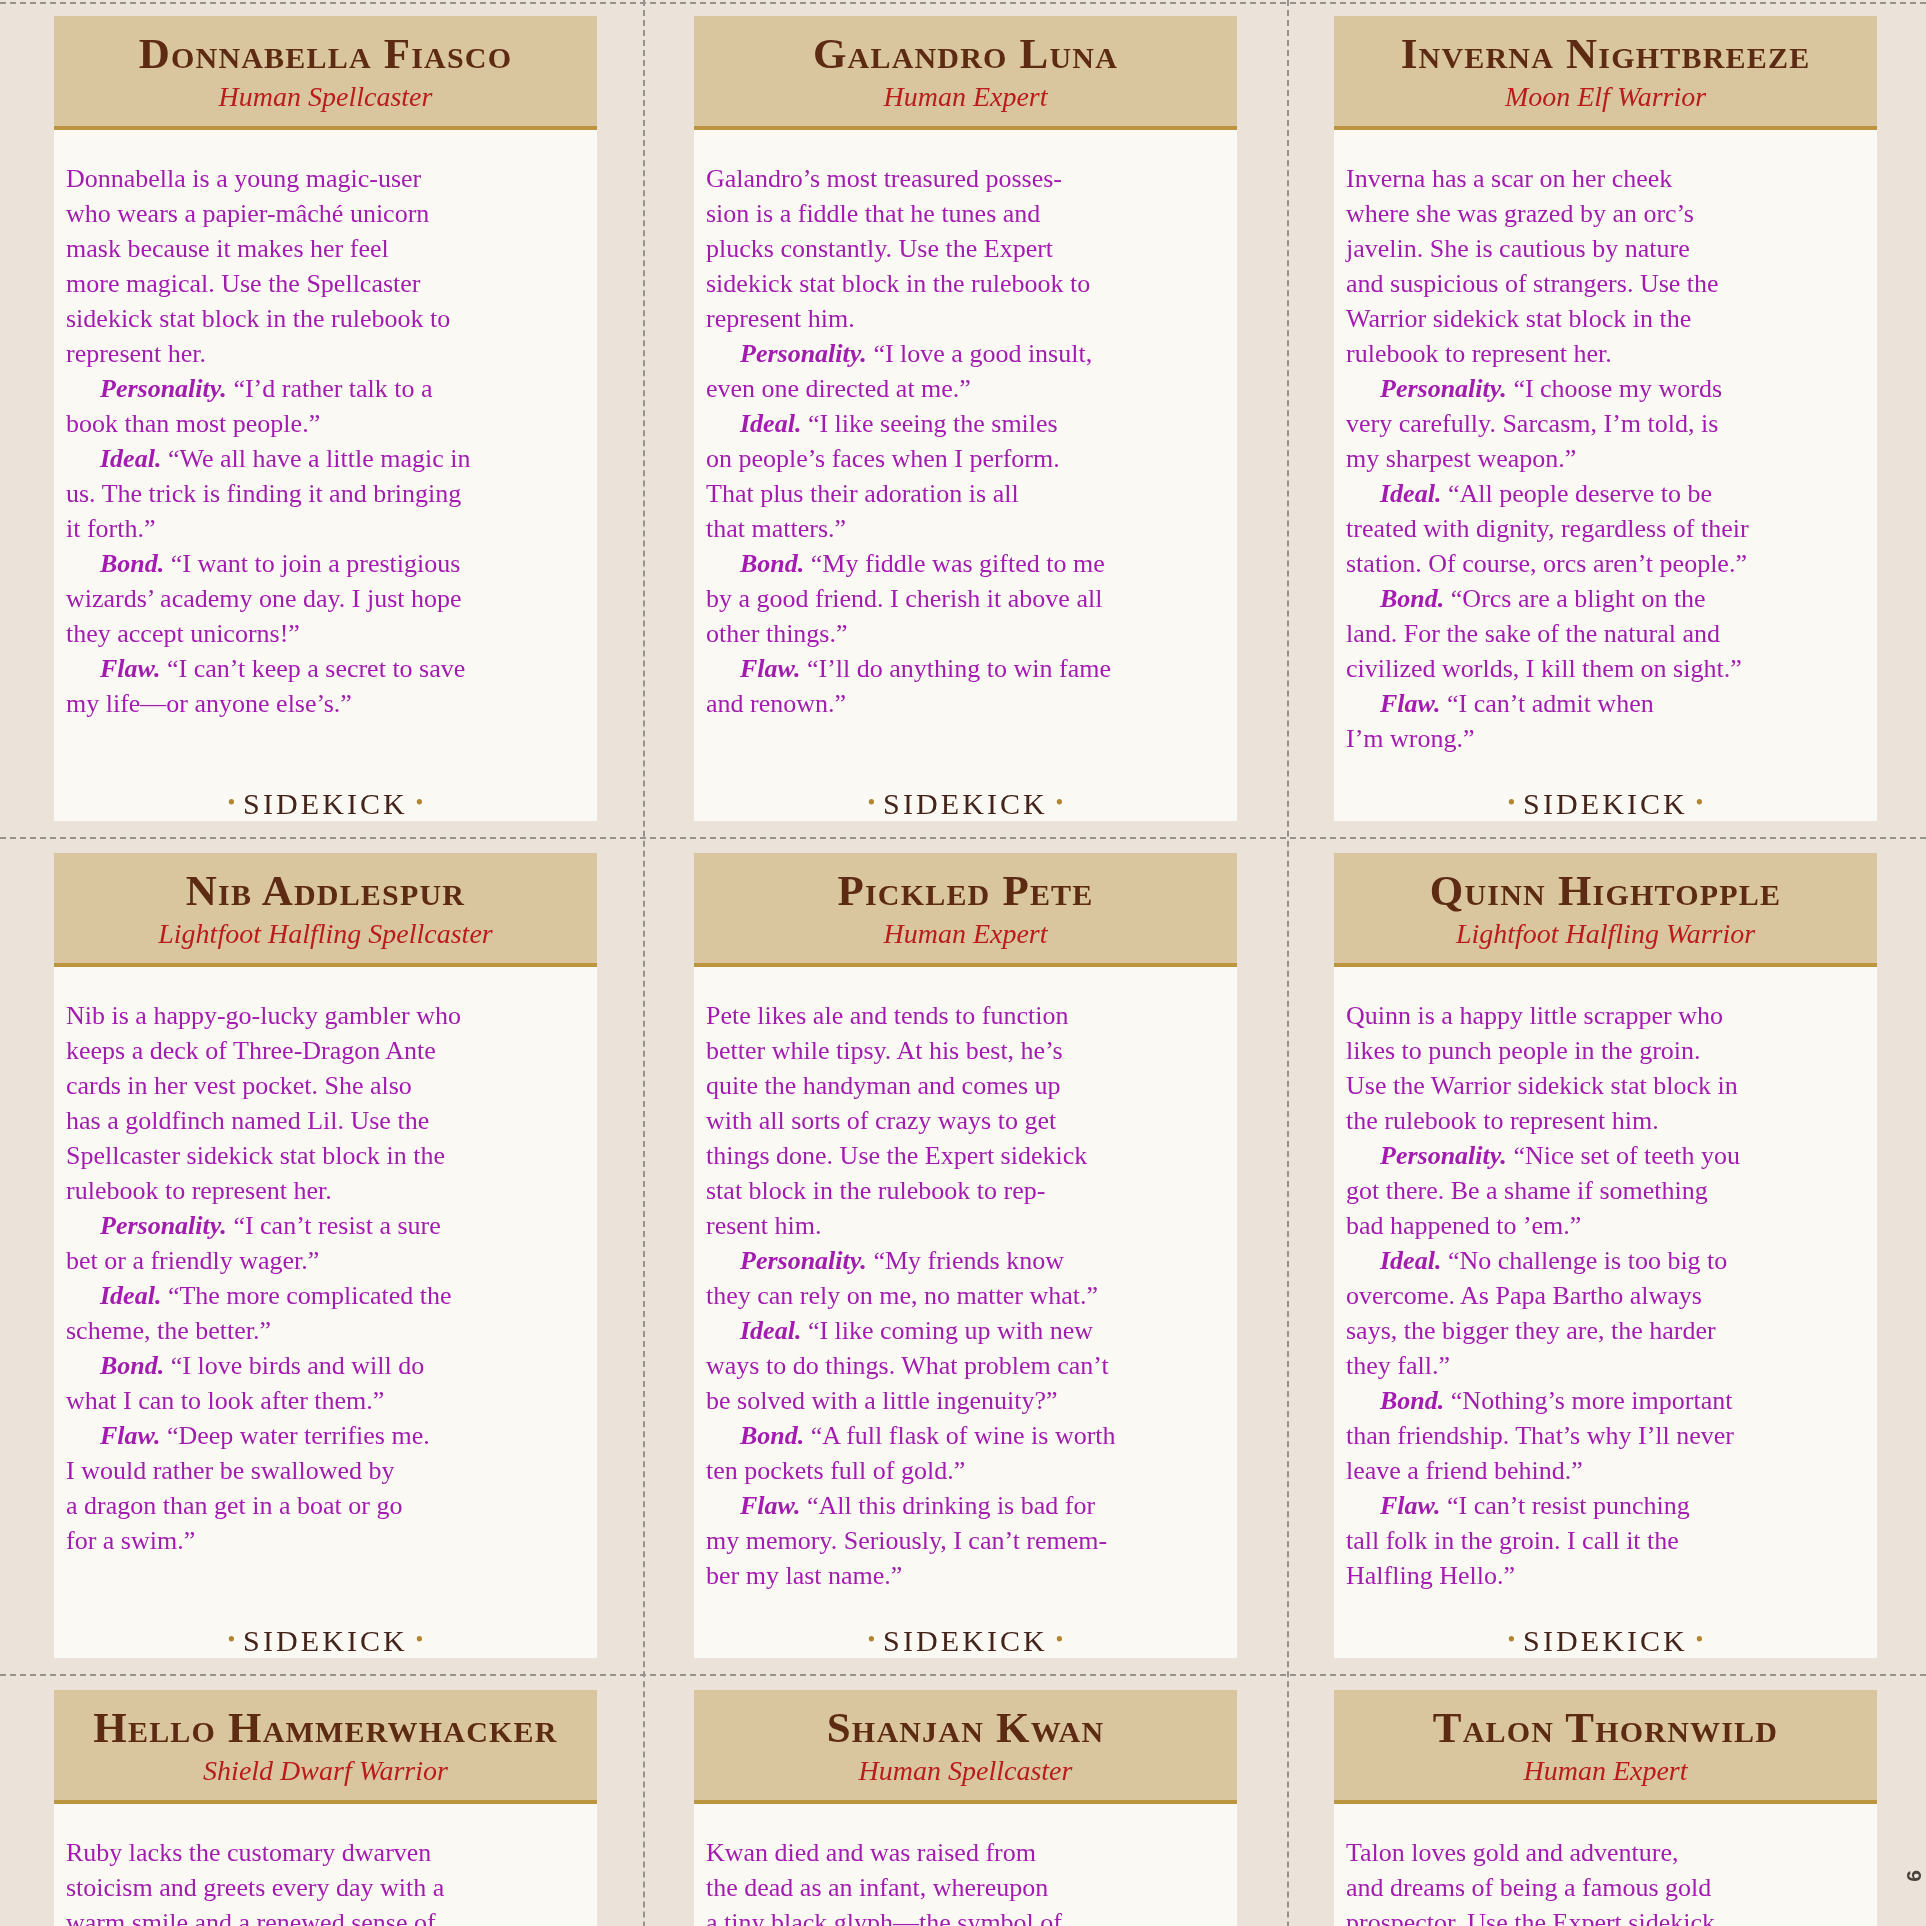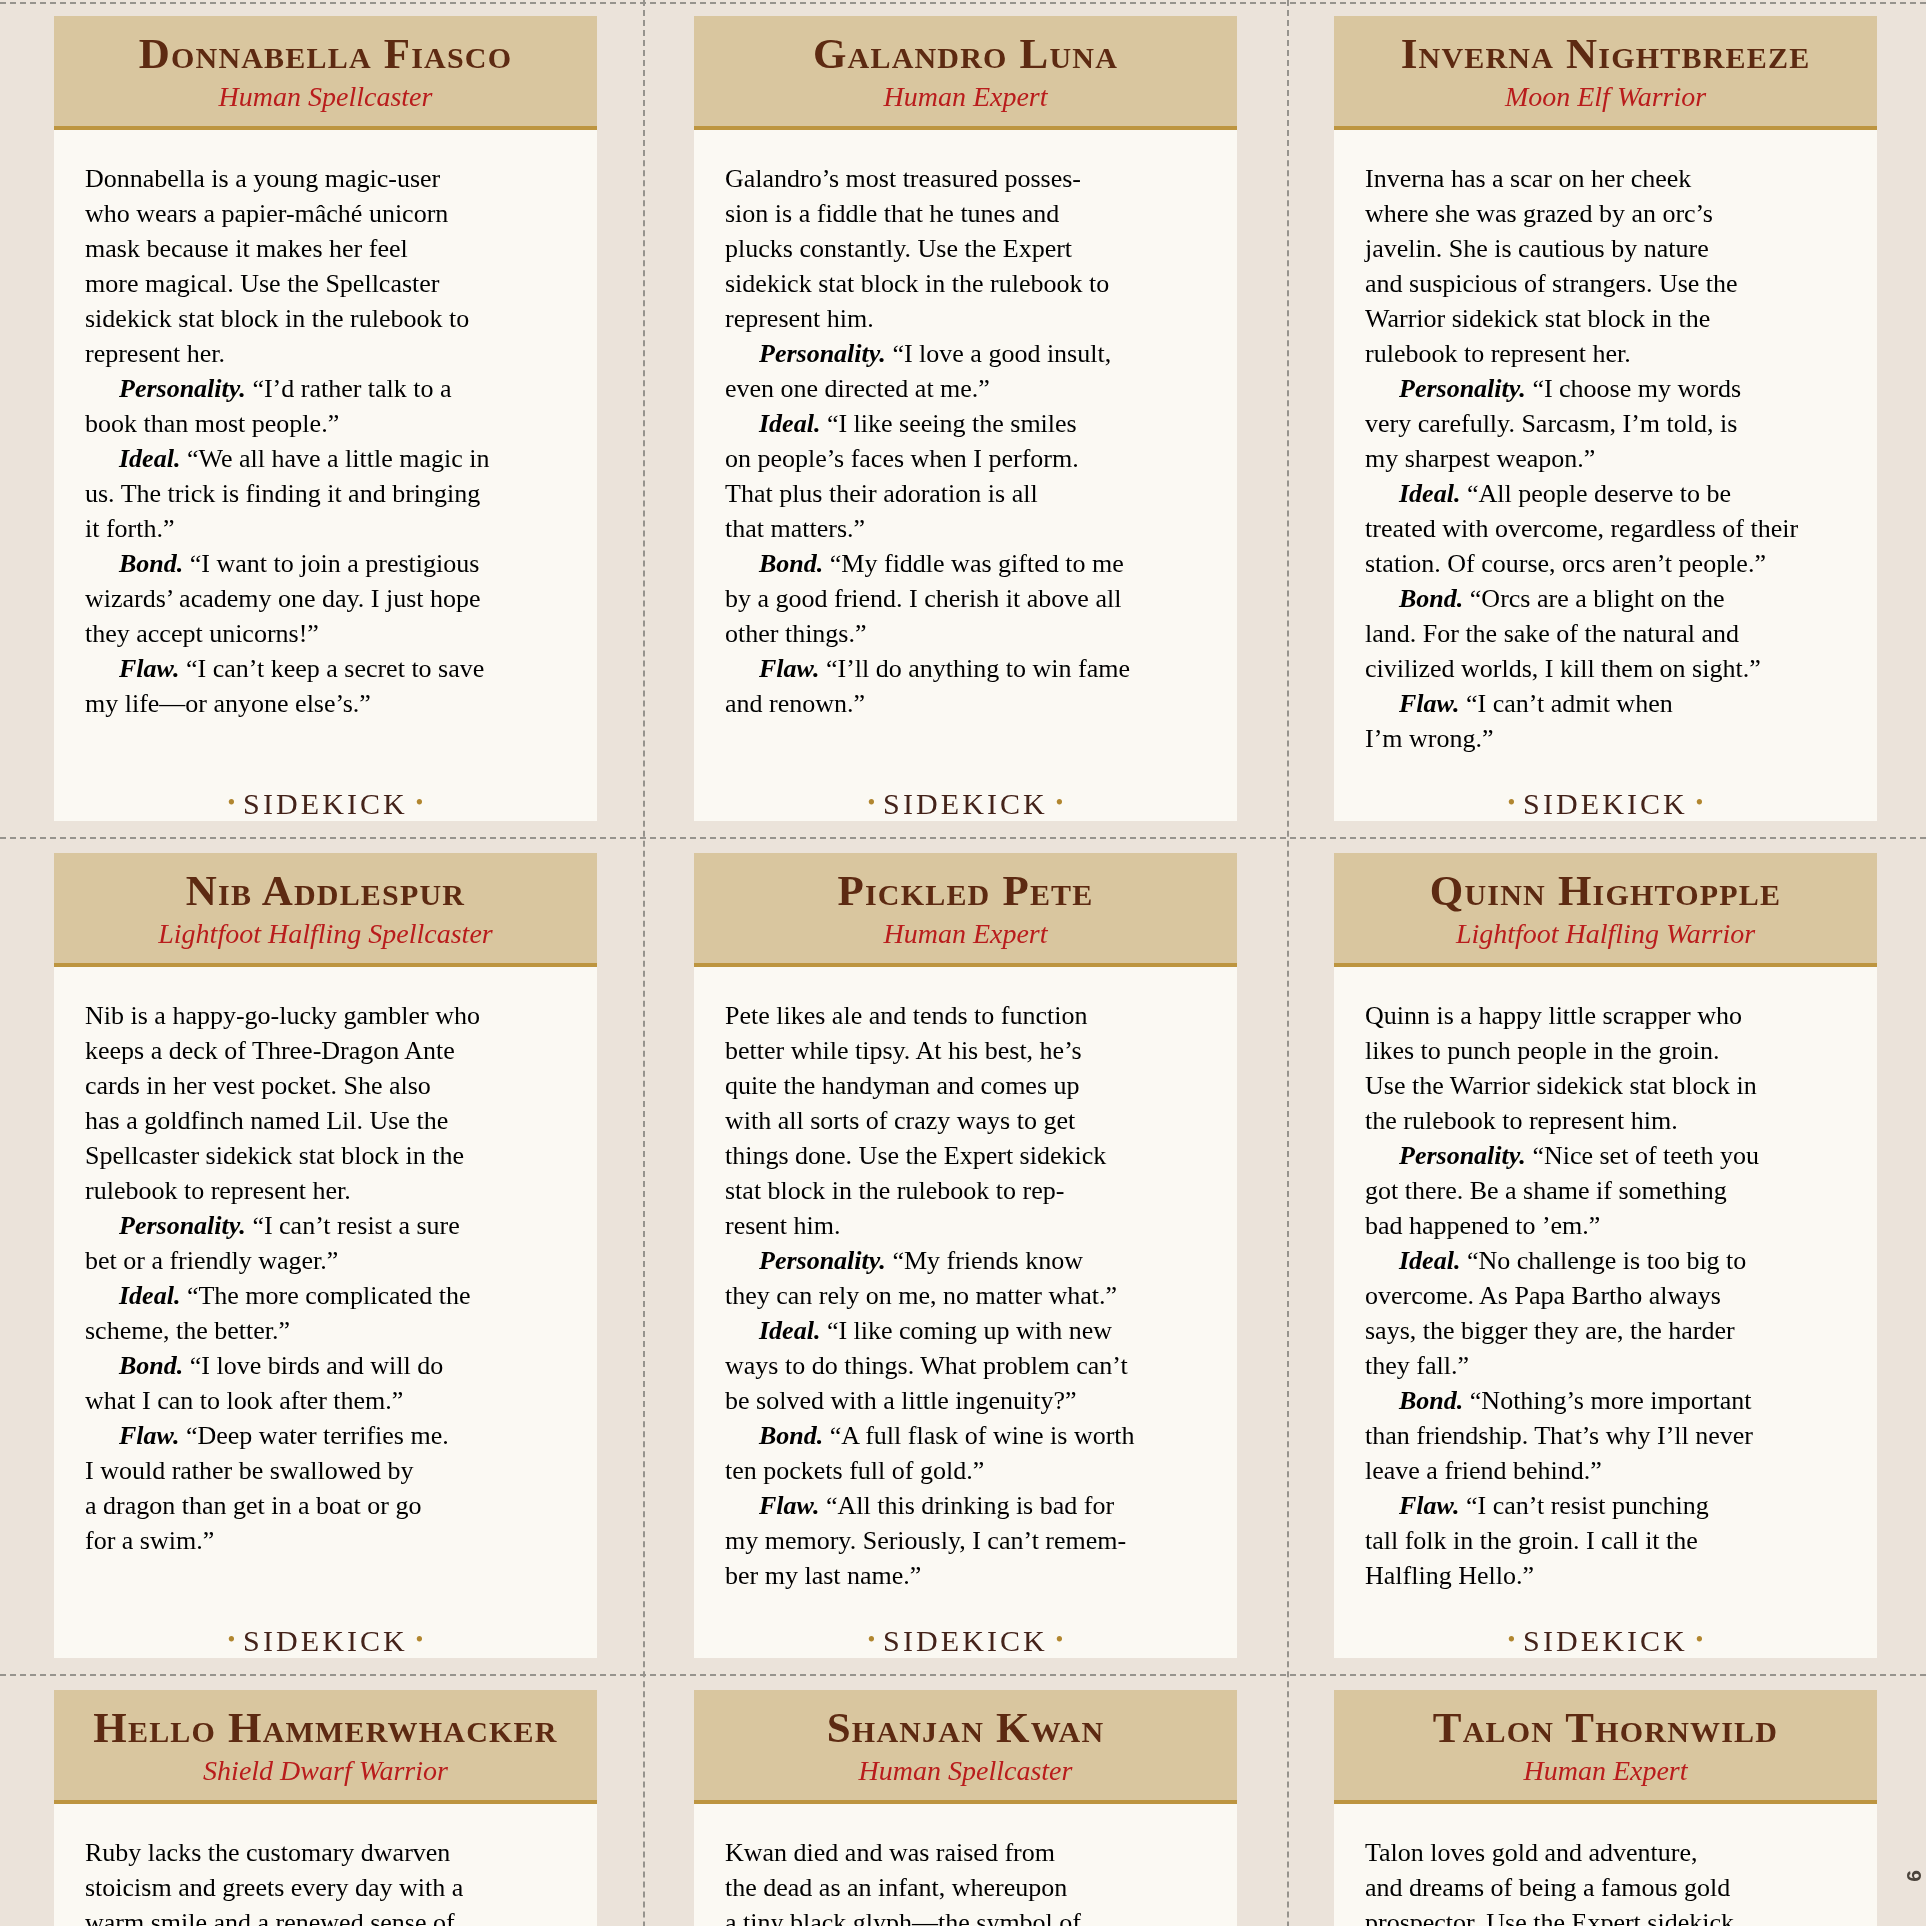--- a/index.html
+++ b/index.html
@@ -33,23 +33,23 @@
     letter-spacing:1.2px;
     color:#5d2a12;
     line-height:1.08;
   }
   .card-subtitle{
     font-size:28px;font-style:italic;
     color:#b91c1c;line-height:1.15;
     margin-top:3.1px;
   }
   .card-body{
-    padding:31px 31px 0;
+    padding:31px 12px 0;
     font-size:26px;line-height:35px;
-    color:#000000;
+    color:#a21caf;
   }
   .card-body p{margin:0;white-space:pre-line;}
   .trait{text-indent:34px;}
   .trait-label{font-weight:700;font-style:italic;}
   .italic{}
   .card-footer{
     margin-top:auto;
     text-align:center;
     font-size:30px;letter-spacing:3.1px;
     color:#44231a;
@@ -144,21 +144,21 @@
       <p class="intro">Inverna has a scar on her cheek
 where she was grazed by an orc’s
 javelin. She is cautious by nature
 and suspicious of strangers. Use the
 Warrior sidekick stat block in the
 rulebook to represent her.</p>
       <p class="trait"><span class="trait-label">Personality.</span><span> “I choose my words
 very carefully. Sarcasm, I’m told, is
 my sharpest weapon.”</span></p>
       <p class="trait"><span class="trait-label">Ideal.</span><span> “All people deserve to be
-treated with overcome, regardless of their
+treated with dignity, regardless of their
 station. Of course, orcs aren’t people.”</span></p>
       <p class="trait"><span class="trait-label">Bond.</span><span> “Orcs are a blight on the
 land. For the sake of the natural and
 civilized worlds, I kill them on sight.”</span></p>
       <p class="trait"><span class="trait-label">Flaw.</span><span> “I can’t admit when
 I’m wrong.”</span></p>
     </div>
     <footer class="card-footer"><span class="bullet">•</span><span>SIDEKICK</span><span class="bullet">•</span></footer>
   </article>
 

